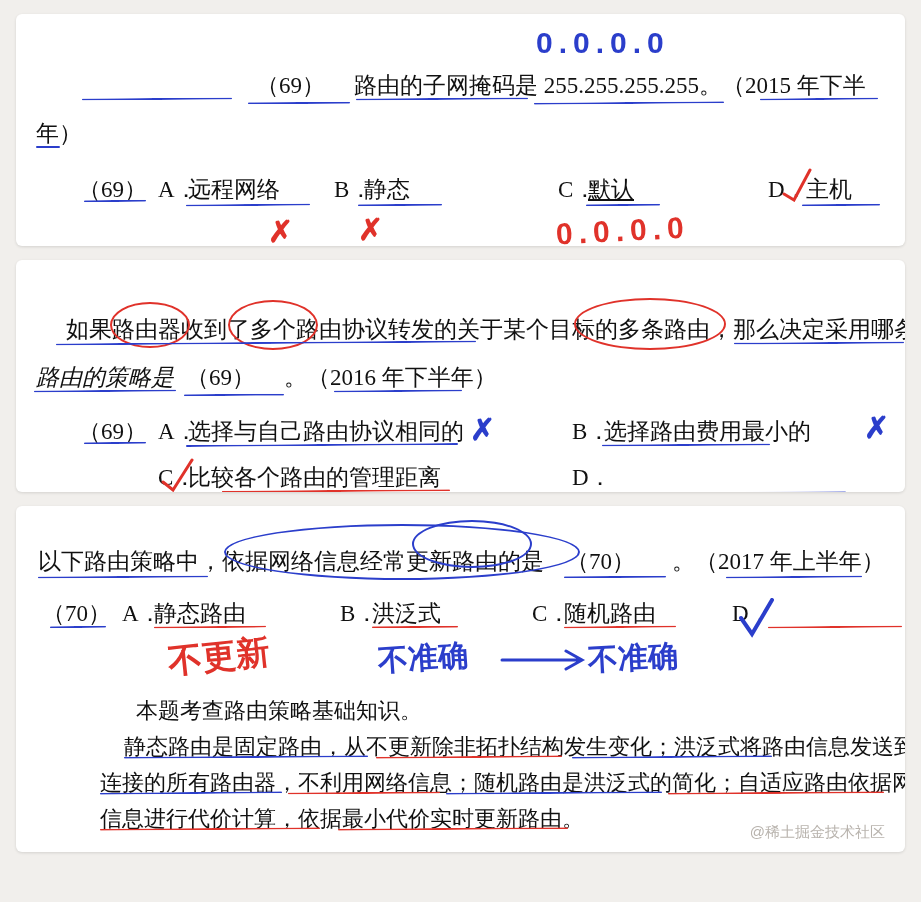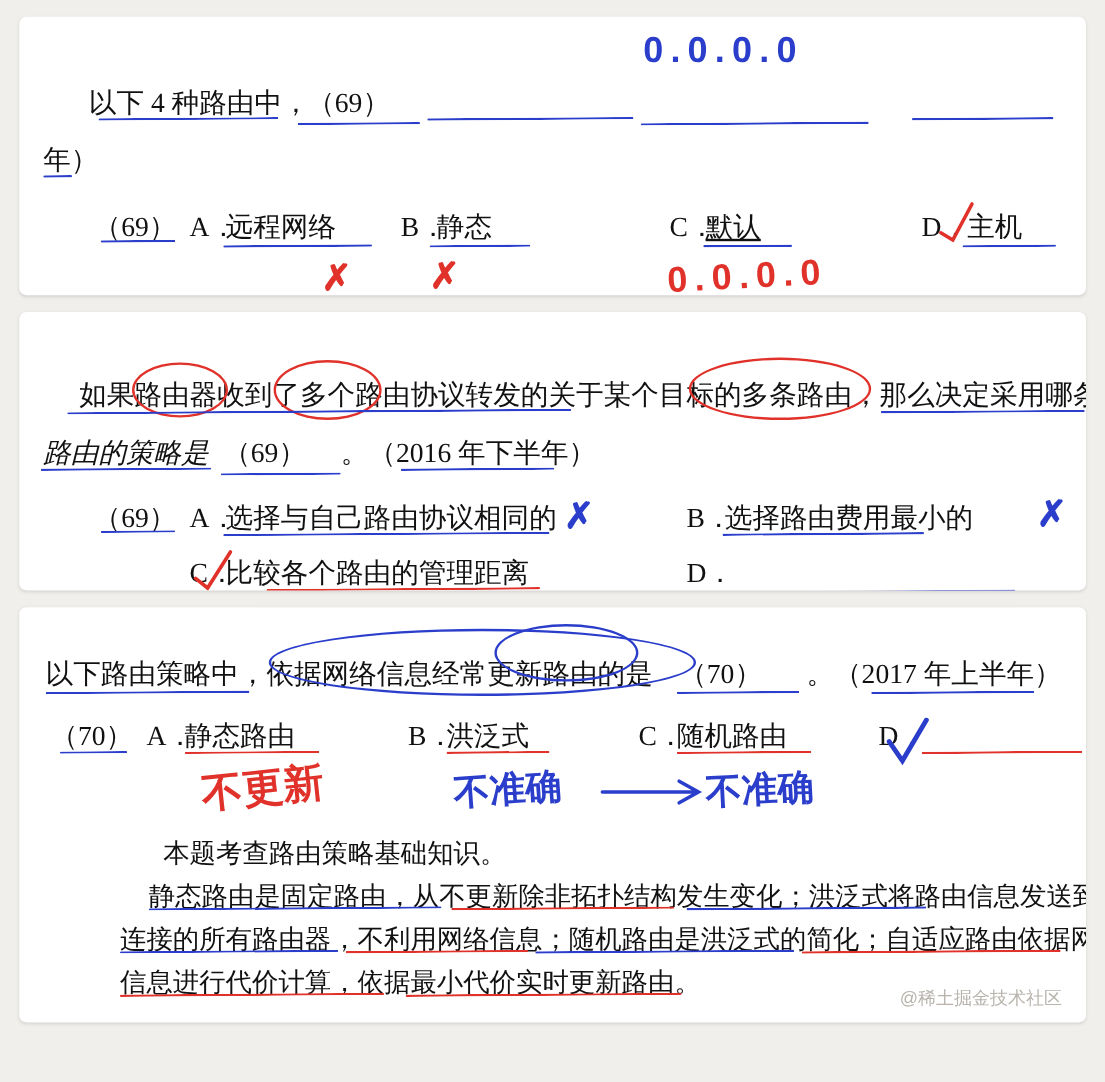--- a/index.html
+++ b/index.html
@@ -49,22 +49,22 @@
     font-family:"Liberation Sans",sans-serif;
   }
 </style>
 </head>
 <body>
 
 <div class="page">
 
   <div class="card" id="q1">
 
-    <div class="line t" style="left:58px;top:56px;">以下 4 种路由中，</div>
     <div class="line t" style="left:240px;top:56px;">（69）</div>
+    <div class="line t" style="left:338px;top:56px;">路由的子网掩码是 255.255.255.255。（2015 年下半</div>
     <div class="line t" style="left:20px;top:104px;">年）</div>
 
     <div class="line opt" style="left:62px;top:160px;">（69）</div>
     <div class="line opt" style="left:142px;top:160px;">A．</div>
     <div class="line opt" style="left:172px;top:160px;">远程网络</div>
     <div class="line opt" style="left:318px;top:160px;">B．</div>
     <div class="line opt" style="left:348px;top:160px;">静态</div>
     <div class="line opt" style="left:542px;top:160px;">C．</div>
     <div class="line opt" style="left:572px;top:160px;text-decoration:underline;">默认</div>
     <div class="line opt" style="left:752px;top:160px;">D．</div>

